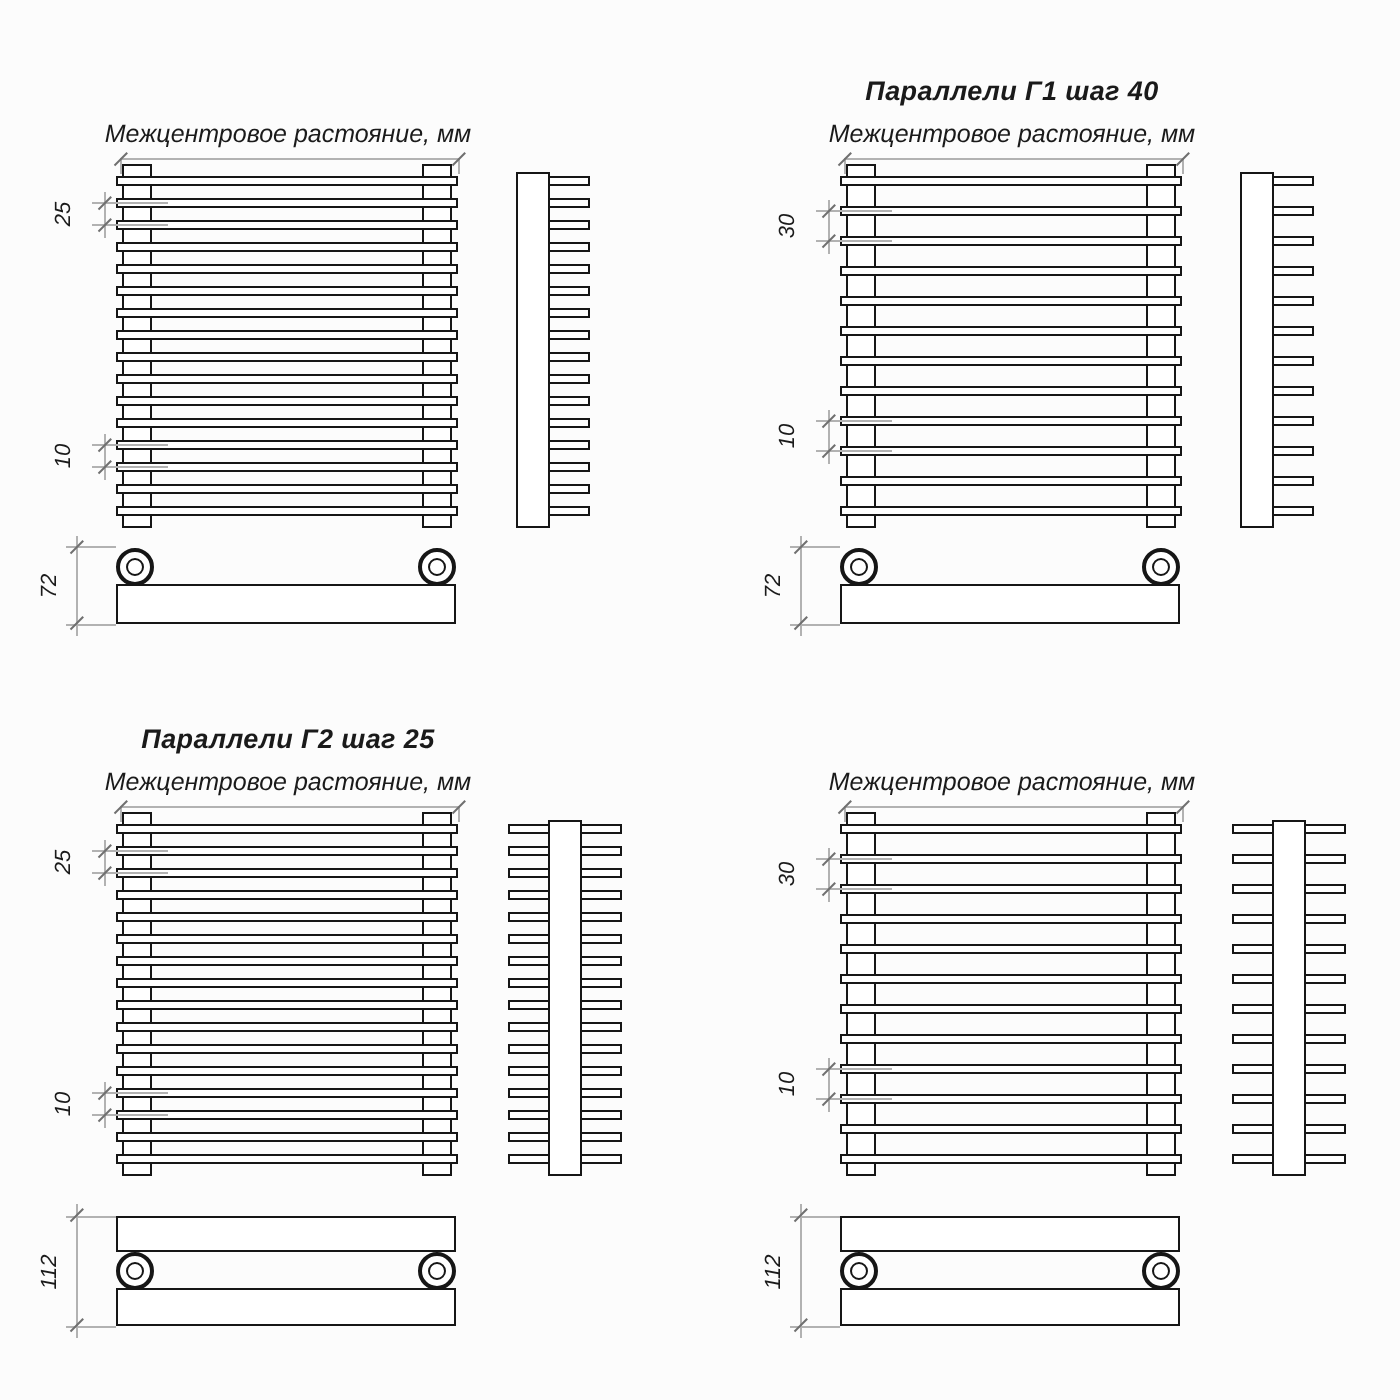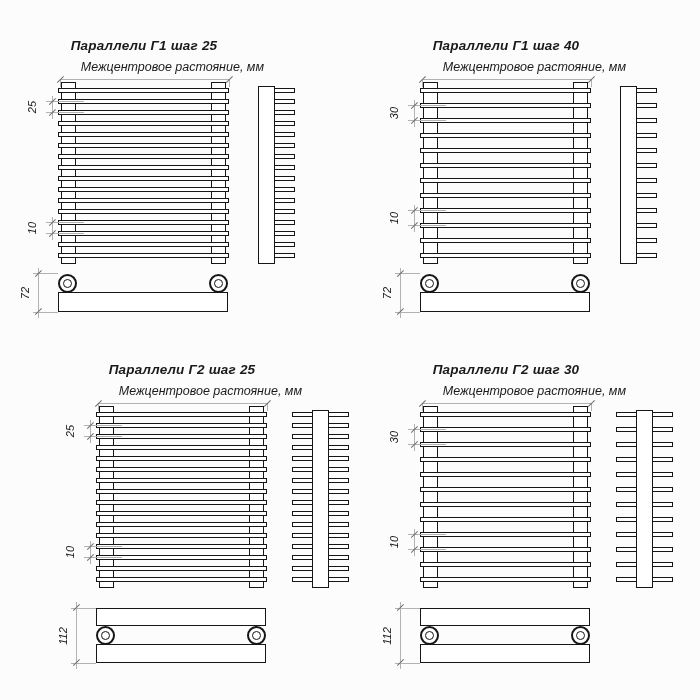--- a/index.html
+++ b/index.html
@@ -2,39 +2,38 @@
 <html><head>
 <meta charset="utf-8">
 <style>
   html,body{margin:0;padding:0}
   body{width:700px;height:700px;font-family:"Liberation Sans",sans-serif}
   #stage{position:relative;width:700px;height:700px;background:#fcfcfc;overflow:hidden}
   .quad{position:absolute;width:350px;height:352px}
   .quad *{position:absolute;box-sizing:border-box;margin:0}
   .title{left:24px;top:38px;width:240px;text-align:center;
          font:italic 600 13.5px "Liberation Sans",sans-serif;color:#1a1a1a;letter-spacing:.2px}
-  .subtitle{left:24px;top:60px;width:240px;text-align:right;
+  .subtitle{left:24px;top:60px;width:240px;text-align:center;
          font:italic 400 12.5px "Liberation Sans",sans-serif;color:#1a1a1a}
   .outl{border:1.5px solid #161616;background:#fff}
   .dlnH{background:#b2b2b2;height:1px}
   .dlnV{background:#b2b2b2;width:1px}
   .tick{width:9px;height:1.2px;background:#6f6f6f;transform:rotate(-45deg)}
   .ring{border:2px solid #161616;border-radius:50%;background:#fff}
   .ring.inner{border-width:1.5px}
   .vtext{width:26px;height:14px;line-height:14px;text-align:center;
          font:italic 400 11px "Liberation Sans",sans-serif;color:#1a1a1a;
          transform:rotate(-90deg)}
 </style>
 </head>
 <body>
 
 <div id="stage">
 
   <section class="quad" style="left: 0px; top: 0px;">
-    <div class="title">Параллели Г1 шаг 25</div>
     <div class="subtitle">Межцентровое растояние, мм</div>
     <div>
         <div class="dlnH" style="left: 60px; top: 79px; width: 169px; height: 1px;"></div>
         <div class="dlnV" style="left: 59.5px; top: 79px; width: 1px; height: 8px;"></div>
         <div class="dlnV" style="left: 228.5px; top: 79px; width: 1px; height: 8px;"></div>
         <div class="tick" style="left: 55.5px; top: 78.9px; width: 9px; height: 1.2px;"></div>
         <div class="tick" style="left: 224.5px; top: 78.9px; width: 9px; height: 1.2px;"></div>
       </div>
     <div>
         <div class="outl" style="left: 61px; top: 82px; width: 15px; height: 182px;"></div>
@@ -163,21 +162,21 @@
       <div class="dlnV" style="left: 51.5px; top: 204.5px; width: 1px; height: 27px;"></div>
       <div class="tick" style="left: 47.5px; top: 209.9px; width: 9px; height: 1.2px;"></div>
       <div class="tick" style="left: 47.5px; top: 224.9px; width: 9px; height: 1.2px;"></div>
       <div class="dlnH" style="left: 33px; top: 273px; width: 25px; height: 1px;"></div>
       <div class="dlnH" style="left: 33px; top: 311.5px; width: 25px; height: 1px;"></div>
       <div class="dlnV" style="left: 37.5px; top: 267.5px; width: 1px; height: 50.5px;"></div>
       <div class="tick" style="left: 33.5px; top: 272.9px; width: 9px; height: 1.2px;"></div>
       <div class="tick" style="left: 33.5px; top: 311.4px; width: 9px; height: 1.2px;"></div>
     </section>
 
-  <section class="quad" style="left: 0px; top: 324px; margin-left: 38px;">
+  <section class="quad" style="left: 0px; top: 324px;">
     <div class="title">Параллели Г2 шаг 25</div>
     <div class="subtitle">Межцентровое растояние, мм</div>
     <div>
         <div class="dlnH" style="left: 60px; top: 79px; width: 169px; height: 1px;"></div>
         <div class="dlnV" style="left: 59.5px; top: 79px; width: 1px; height: 8px;"></div>
         <div class="dlnV" style="left: 228.5px; top: 79px; width: 1px; height: 8px;"></div>
         <div class="tick" style="left: 55.5px; top: 78.9px; width: 9px; height: 1.2px;"></div>
         <div class="tick" style="left: 224.5px; top: 78.9px; width: 9px; height: 1.2px;"></div>
       </div>
     <div>
@@ -257,21 +256,20 @@
       <div class="tick" style="left: 47.5px; top: 221.9px; width: 9px; height: 1.2px;"></div>
       <div class="tick" style="left: 47.5px; top: 232.9px; width: 9px; height: 1.2px;"></div>
       <div class="dlnH" style="left: 33px; top: 283.5px; width: 25px; height: 1px;"></div>
       <div class="dlnH" style="left: 33px; top: 338.5px; width: 25px; height: 1px;"></div>
       <div class="dlnV" style="left: 37.5px; top: 278px; width: 1px; height: 67px;"></div>
       <div class="tick" style="left: 33.5px; top: 283.4px; width: 9px; height: 1.2px;"></div>
       <div class="tick" style="left: 33.5px; top: 338.4px; width: 9px; height: 1.2px;"></div>
     </section>
 
   <section class="quad" style="left: 362px; top: 324px;">
-    <div class="title">Параллели Г2 шаг 30</div>
     <div class="subtitle">Межцентровое растояние, мм</div>
     <div>
         <div class="dlnH" style="left: 60px; top: 79px; width: 169px; height: 1px;"></div>
         <div class="dlnV" style="left: 59.5px; top: 79px; width: 1px; height: 8px;"></div>
         <div class="dlnV" style="left: 228.5px; top: 79px; width: 1px; height: 8px;"></div>
         <div class="tick" style="left: 55.5px; top: 78.9px; width: 9px; height: 1.2px;"></div>
         <div class="tick" style="left: 224.5px; top: 78.9px; width: 9px; height: 1.2px;"></div>
       </div>
     <div>
         <div class="outl" style="left: 61px; top: 82px; width: 15px; height: 182px;"></div>

